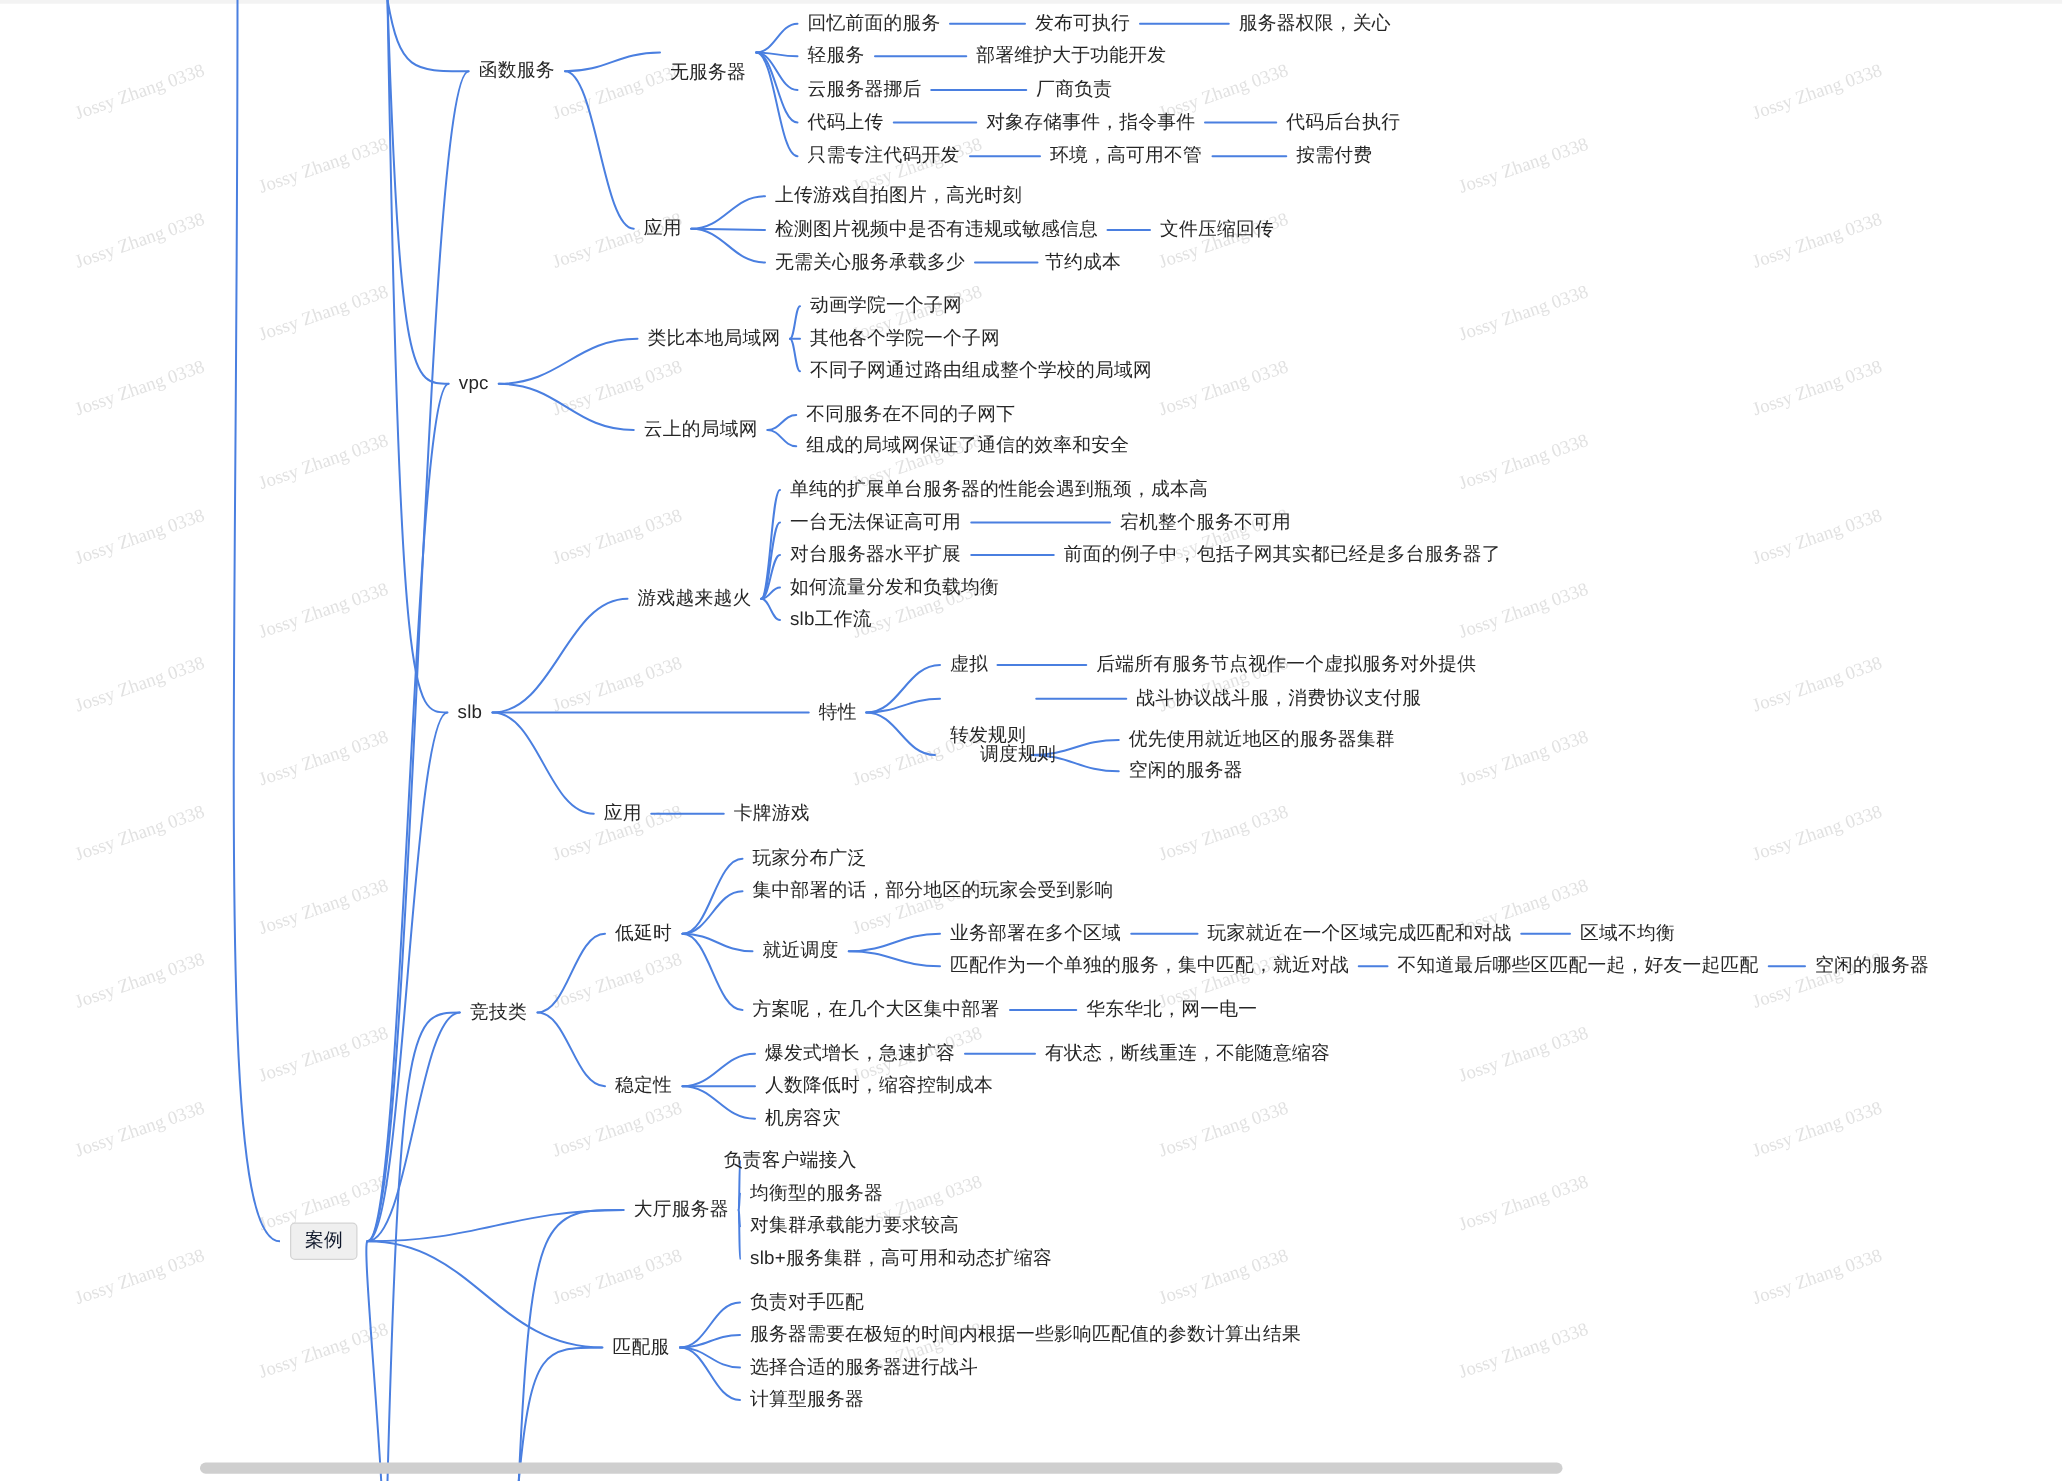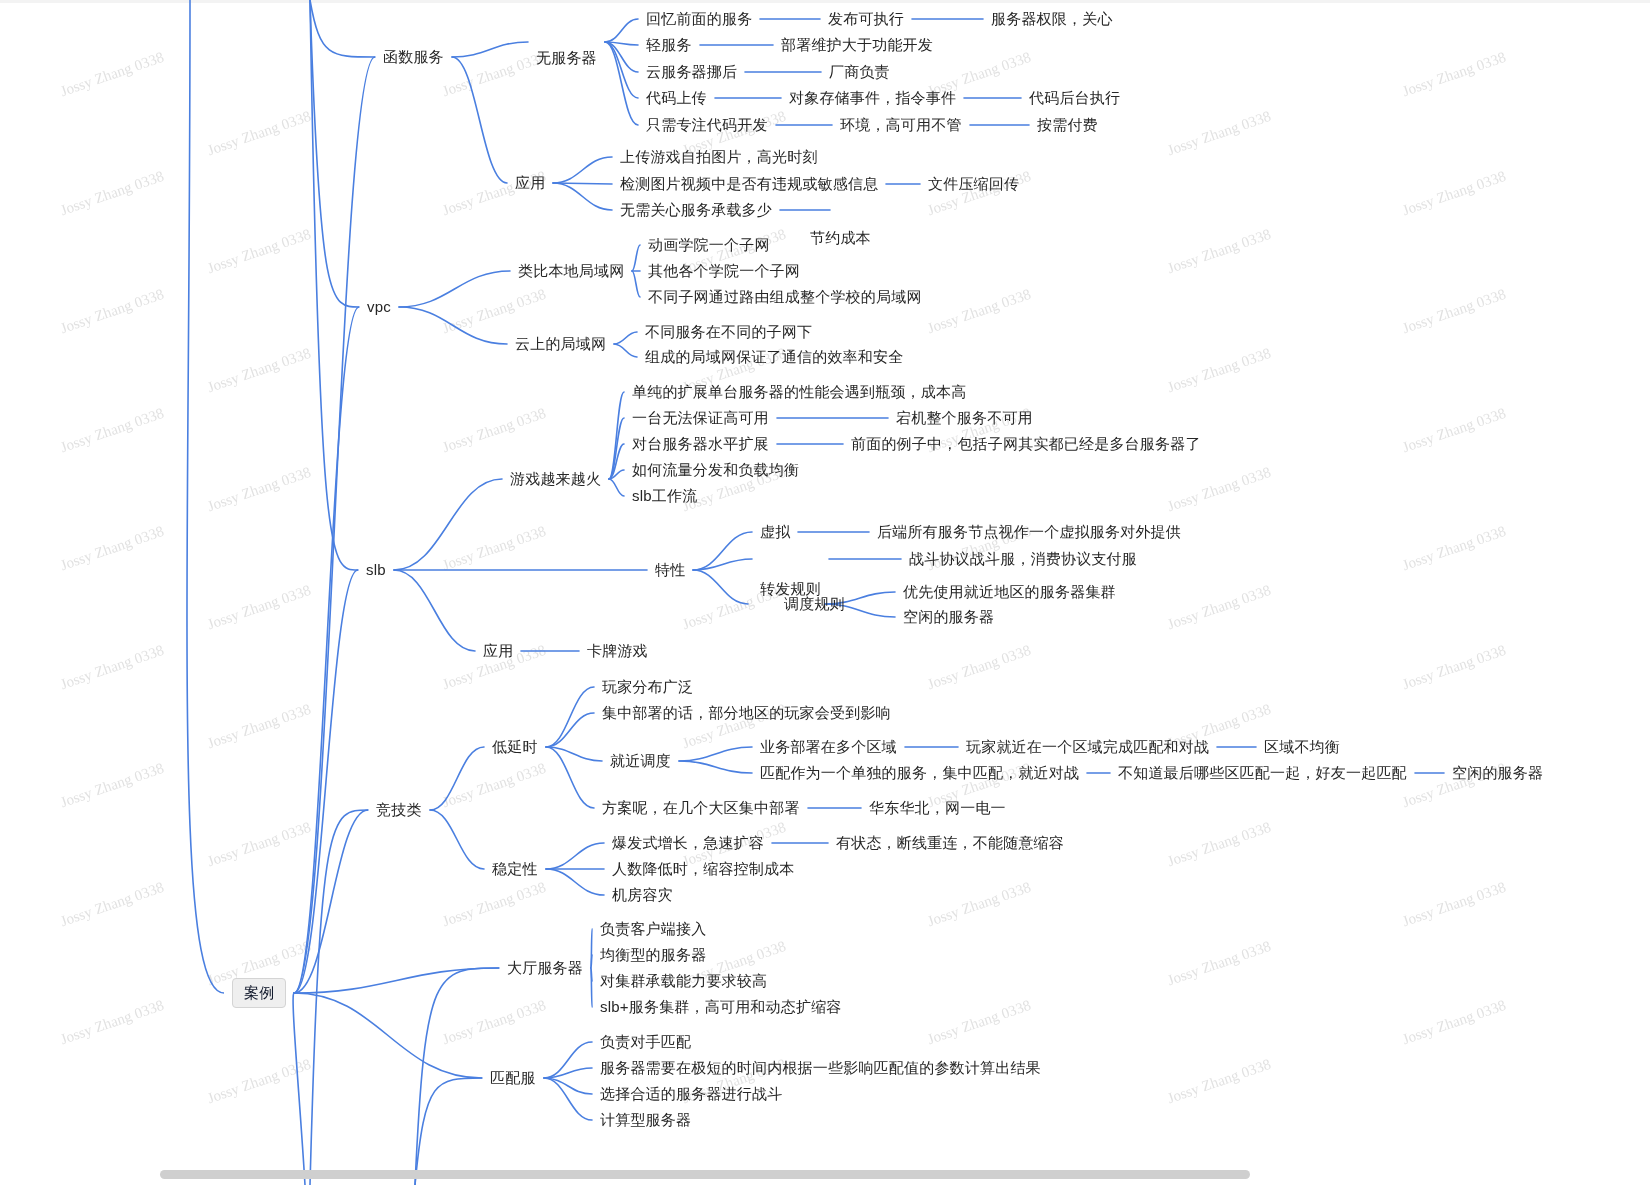--- a/index.html
+++ b/index.html
@@ -254,21 +254,21 @@
       <div class="node" style="left: 781px; top: 45px;">部署维护大于功能开发</div>
       <div class="node" style="left: 829px; top: 72px;">厂商负责</div>
       <div class="node" style="left: 789px; top: 98px;">对象存储事件，指令事件</div>
       <div class="node" style="left: 1029px; top: 98px;">代码后台执行</div>
       <div class="node" style="left: 840px; top: 125px;">环境，高可用不管</div>
       <div class="node" style="left: 1037px; top: 125px;">按需付费</div>
       <div class="node" style="left: 620px; top: 157px;">上传游戏自拍图片，高光时刻</div>
       <div class="node" style="left: 620px; top: 184px; text-align: right;">检测图片视频中是否有违规或敏感信息</div>
       <div class="node" style="left: 928px; top: 184px;">文件压缩回传</div>
       <div class="node" style="left: 620px; top: 210px;">无需关心服务承载多少</div>
-      <div class="node" style="left: 810px; top: 210px; margin-top: 28px;">节约成本</div>
+      <div class="node" style="left: 836px; top: 210px;">节约成本</div>
       <div class="node" style="left: 648px; top: 245px;">动画学院一个子网</div>
       <div class="node" style="left: 648px; top: 271px;">其他各个学院一个子网</div>
       <div class="node" style="left: 648px; top: 297px;">不同子网通过路由组成整个学校的局域网</div>
       <div class="node" style="left: 645px; top: 332px;">不同服务在不同的子网下</div>
       <div class="node" style="left: 645px; top: 357px;">组成的局域网保证了通信的效率和安全</div>
       <div class="node" style="left: 632px; top: 392px;">单纯的扩展单台服务器的性能会遇到瓶颈，成本高</div>
       <div class="node" style="left: 632px; top: 418px;">一台无法保证高可用</div>
       <div class="node" style="left: 896px; top: 418px;">宕机整个服务不可用</div>
       <div class="node" style="left: 632px; top: 444px;">对台服务器水平扩展</div>
       <div class="node" style="left: 851px; top: 444px;">前面的例子中，包括子网其实都已经是多台服务器了</div>
@@ -290,21 +290,21 @@
       <div class="node" style="left: 1264px; top: 747px;">区域不均衡</div>
       <div class="node" style="left: 760px; top: 773px;">匹配作为一个单独的服务，集中匹配，就近对战</div>
       <div class="node" style="left: 1118px; top: 773px;">不知道最后哪些区匹配一起，好友一起匹配</div>
       <div class="node" style="left: 1452px; top: 773px;">空闲的服务器</div>
       <div class="node" style="left: 602px; top: 808px;">方案呢，在几个大区集中部署</div>
       <div class="node" style="left: 869px; top: 808px;">华东华北，网一电一</div>
       <div class="node" style="left: 612px; top: 843px;">爆发式增长，急速扩容</div>
       <div class="node" style="left: 836px; top: 843px;">有状态，断线重连，不能随意缩容</div>
       <div class="node" style="left: 612px; top: 869px;">人数降低时，缩容控制成本</div>
       <div class="node" style="left: 612px; top: 895px;">机房容灾</div>
-      <div class="node" style="left: 600px; top: 929px;">负责客户端接入</div>
+      <div class="node" style="left: 579px; top: 929px;">负责客户端接入</div>
       <div class="node" style="left: 600px; top: 955px;">均衡型的服务器</div>
       <div class="node" style="left: 600px; top: 981px;">对集群承载能力要求较高</div>
       <div class="node" style="left: 600px; top: 1007px;">slb+服务集群，高可用和动态扩缩容</div>
       <div class="node" style="left: 600px; top: 1042px;">负责对手匹配</div>
       <div class="node" style="left: 600px; top: 1068px;">服务器需要在极短的时间内根据一些影响匹配值的参数计算出结果</div>
       <div class="node" style="left: 600px; top: 1094px;">选择合适的服务器进行战斗</div>
       <div class="node" style="left: 600px; top: 1120px;">计算型服务器</div>
     </div>
 
   <div id="bottom-scroll"></div>

